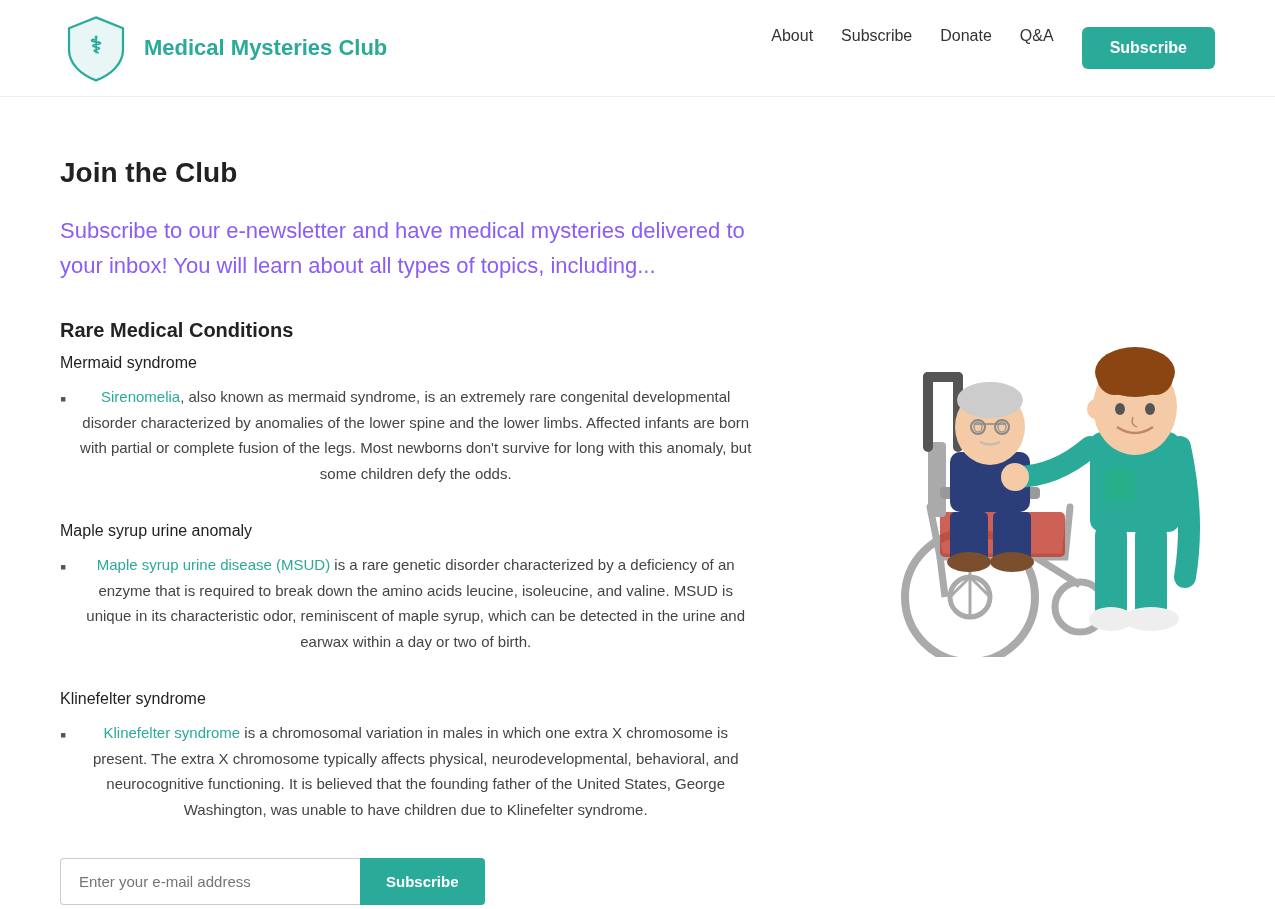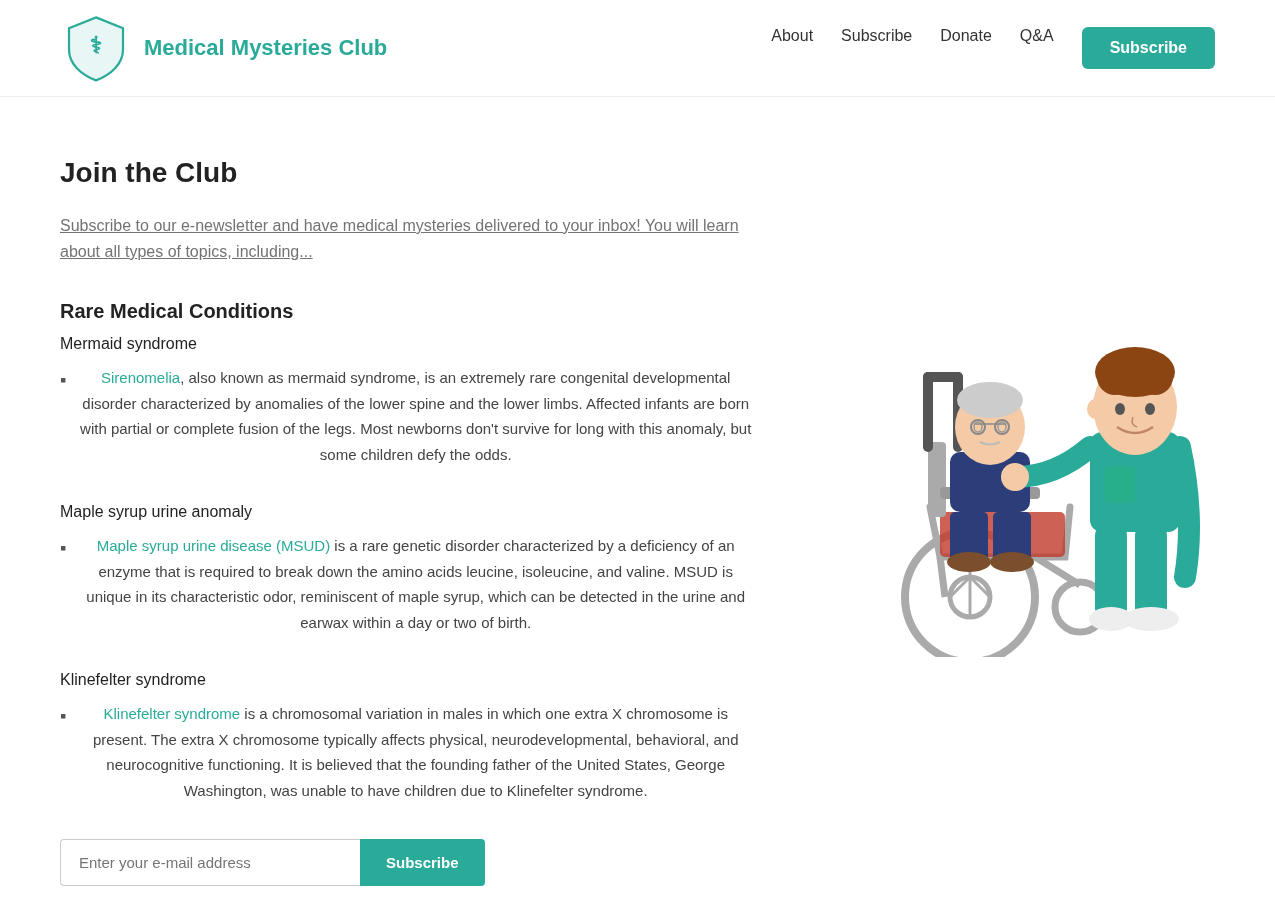--- a/index.html
+++ b/index.html
@@ -60,25 +60,24 @@
       flex: 1;
       max-width: 740px;
     }
     .page-title {
       font-size: 28px;
       font-weight: 800;
       color: #222;
       margin-bottom: 24px;
     }
     .intro-text {
-      font-size: 16px;
+      font-size: 22px;
       line-height: 1.6;
-      color: #737373;
+      color: #8b5cf6;
       margin-bottom: 36px;
-      text-decoration: underline;
     }
     .section-heading {
       font-size: 20px;
       font-weight: 800;
       color: #222;
       margin-bottom: 12px;
     }
     .condition-block {
       margin-bottom: 36px;
     }

